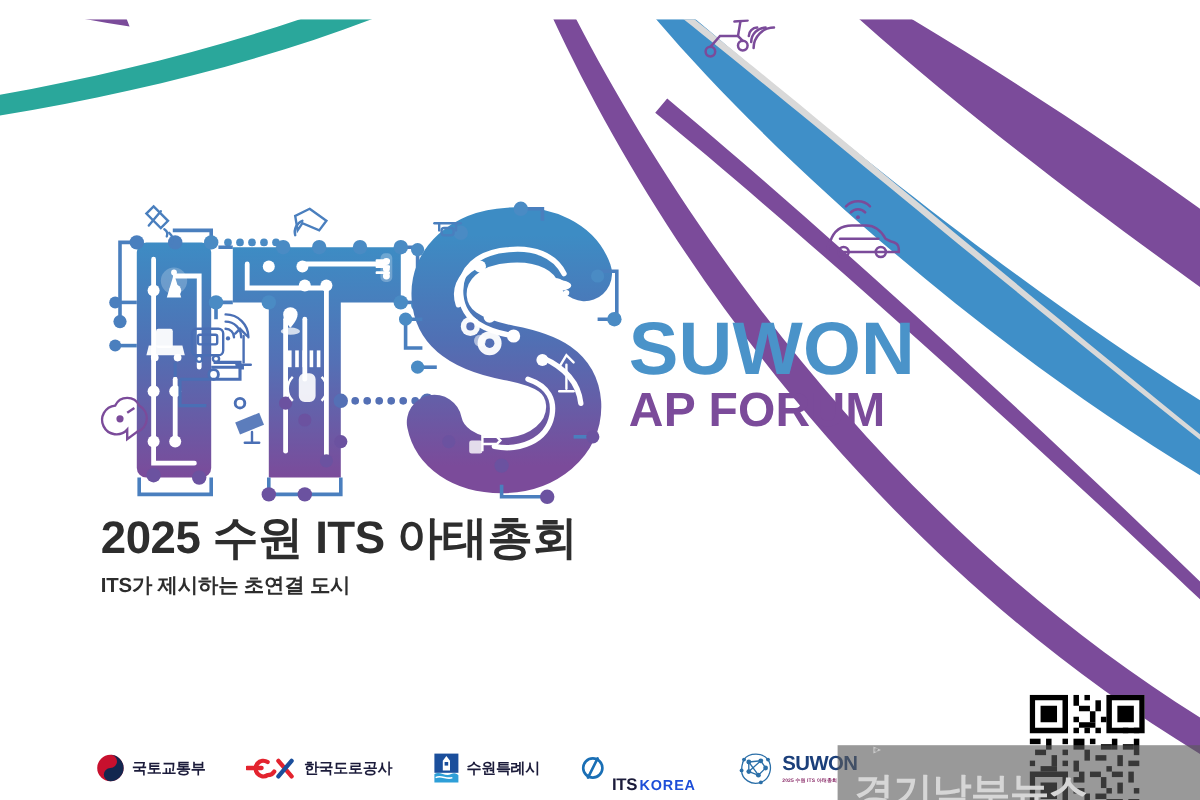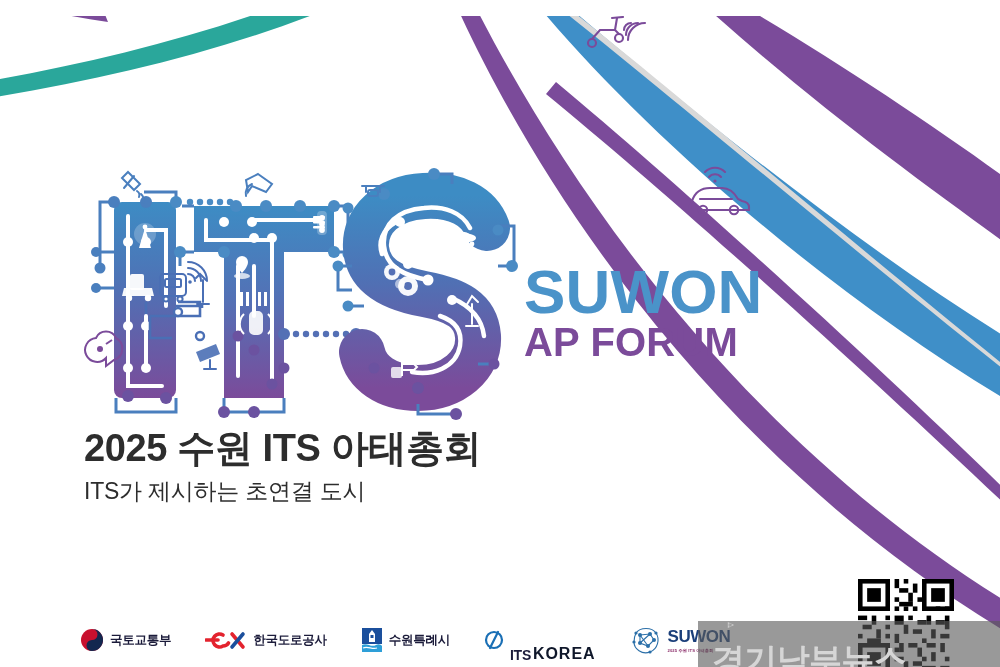--- a/index.html
+++ b/index.html
@@ -38,42 +38,42 @@
     white-space:nowrap;
   }
 
   #kr-title{
     position:absolute;left:84px;top:407px;
     font-size:38px;font-weight:700;color:#2d2d2d;
     letter-spacing:-0.01em;white-space:nowrap;
   }
   #kr-sub{
     position:absolute;left:84px;top:460px;
-    font-size:23px;font-weight:400;color:#2d2d2d;
+    font-size:17px;font-weight:700;color:#2d2d2d;
     letter-spacing:-0.01em;white-space:nowrap;
   }
 
   
   #sponsors{
     position:absolute;left:80px;top:604px;
     height:40px;display:flex;align-items:center;gap:34px;
   }
   .sponsor{display:flex;align-items:center;gap:6px;height:34px;}
   .sp-label{
     font-size:12.5px;font-weight:700;color:#1b1b3a;
     white-space:nowrap;letter-spacing:-0.02em;
   }
   .sp-mark{flex:0 0 auto;display:block;}
 
   #its-korea-label{display:flex;align-items:flex-end;gap:2px;}
   #its-korea-label .itk-its{
     font-size:14px;font-weight:700;color:#1b1b3a;letter-spacing:-0.02em;margin-top:24px;
   }
   #its-korea-label .itk-korea{
-    font-size:16px;font-weight:700;color:#0f172a;letter-spacing:0.06em;margin-top:28px;
+    font-size:12px;font-weight:700;color:#1d4ed8;letter-spacing:0.06em;margin-top:28px;
   }
 
   #suwon-logo-text{display:flex;flex-direction:column;gap:1px;}
   #suwon-logo-text .sw-main{
     font-size:17px;font-weight:700;color:#1b3f7a;letter-spacing:-0.03em;
   }
   #suwon-logo-text .sw-sub{
     font-size:4.2px;font-weight:700;color:#8c2f6b;letter-spacing:0.02em;
     white-space:nowrap;
   }

